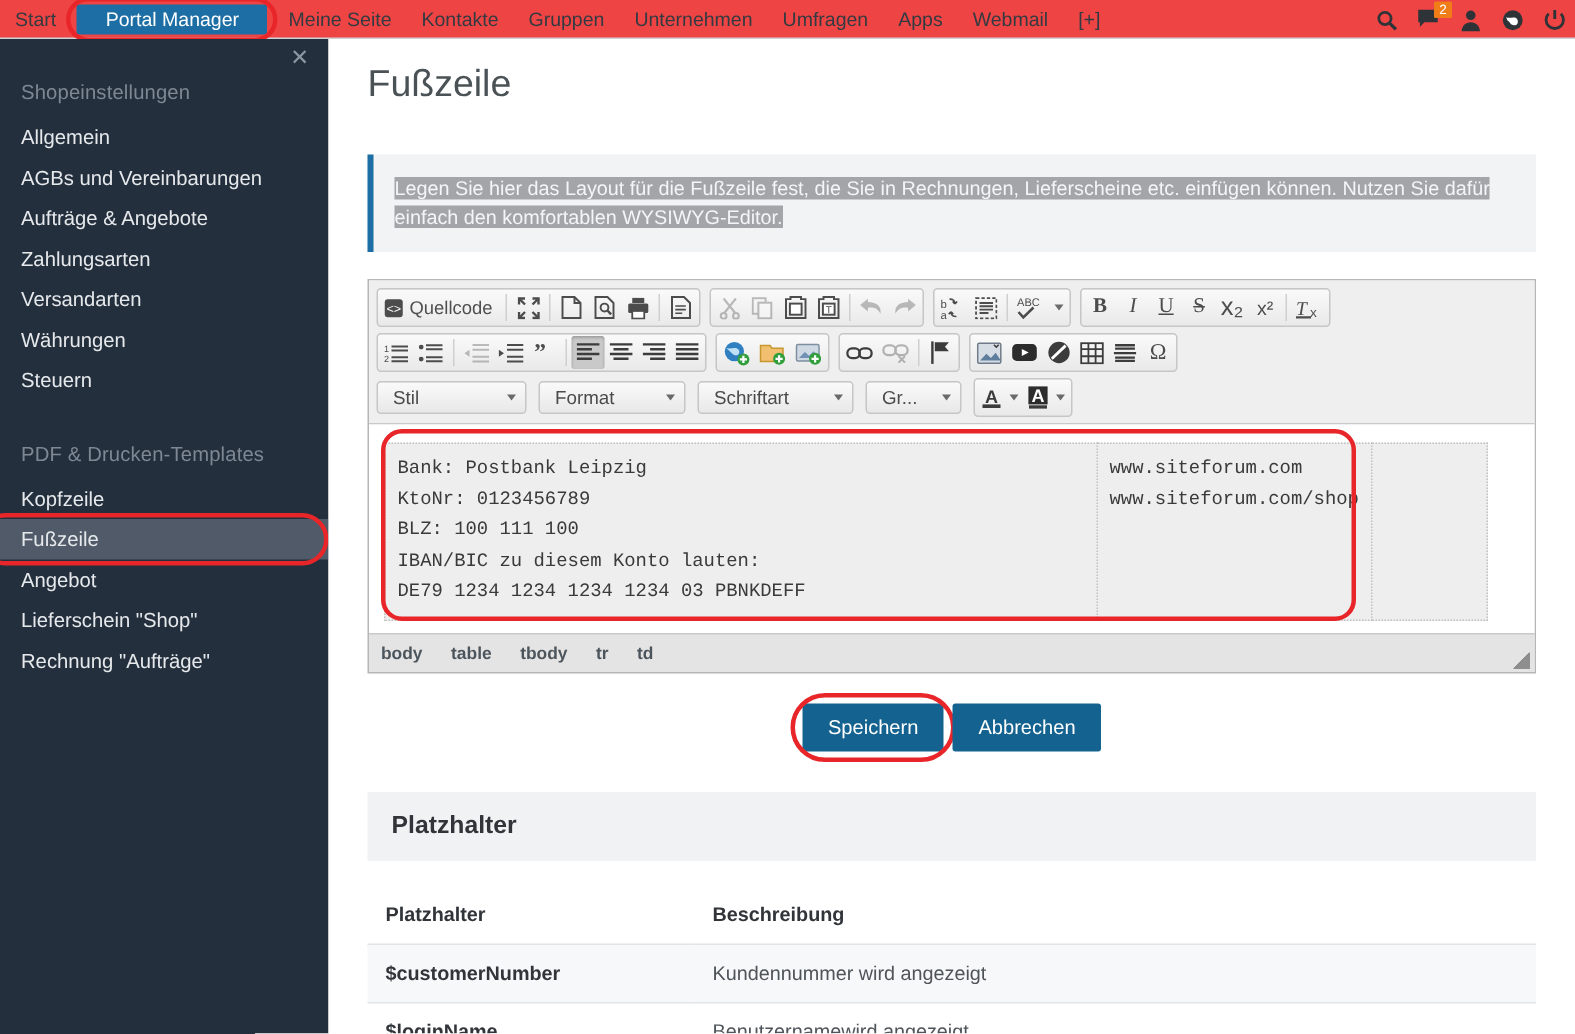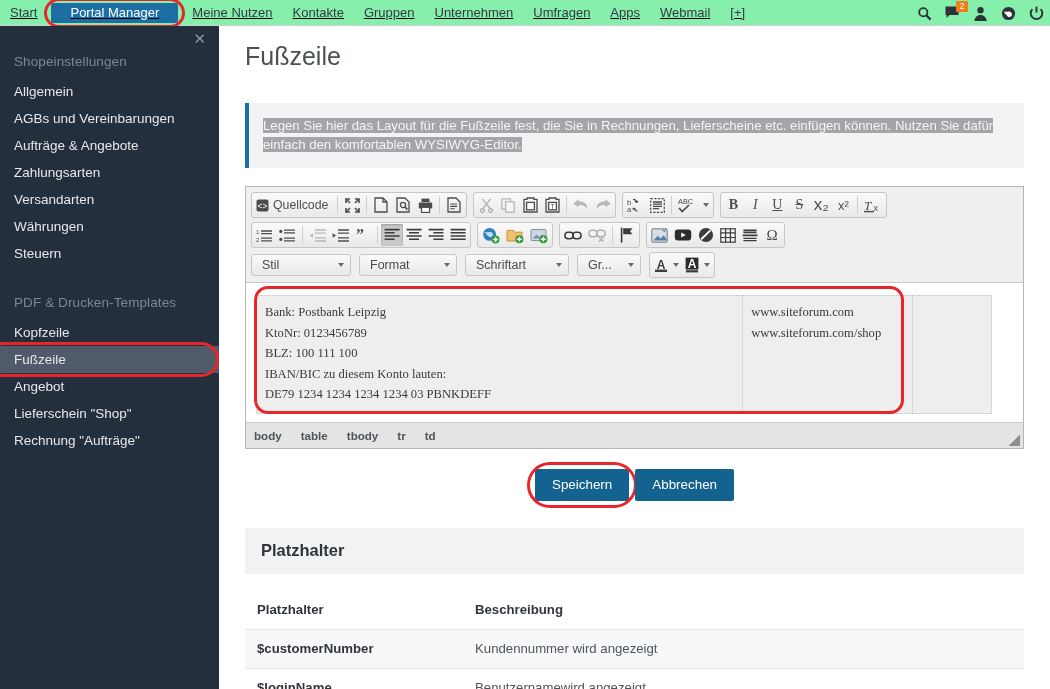--- a/index.html
+++ b/index.html
@@ -9,23 +9,23 @@
     font-family: "Liberation Sans", sans-serif;
     background: #ffffff;
     overflow: hidden;
     position: relative;
   }
 
   
   #topnav {
     position: absolute; top: 0; left: 0;
     width: 1050px; height: 26px;
-    background: #86efac;
+    background: #ef4444;
     border-bottom: 1px solid #cfd3d7;
-    display: flex; align-items: center; text-decoration: underline;
+    display: flex; align-items: center;
   }
   .nav-items { display: flex; align-items: center; height: 26px; }
   .nav-item {
     font-size: 13px; color: #333a41;
     padding: 0 10px; height: 26px;
     display: flex; align-items: center;
     white-space: nowrap; cursor: pointer;
   }
   .nav-item.active {
     background: #1c6ea4; color: #ffffff;
@@ -187,21 +187,21 @@
     background: #eeeeee;
     margin-top: 6px;
   }
   #ed-table td {
     border: 1px dotted #c0c0c0;
     vertical-align: top;
     padding: 6px 8px 8px 8px;
     font-size: 12.6px;
     color: #3a3a3a;
     line-height: 20.5px;
-    font-family: Liberation Serif, serif;
+    font-family: Liberation Mono, monospace;
   }
   #ed-table td.c1 { width: 487px; }
   #ed-table td.c2 { width: 170px; }
   #ed-table td.c3 { width: 79px; }
   #ed-status {
     background: #e4e4e4;
     border-top: 1px solid #c9c9c9;
     height: 26px; display: flex; align-items: center;
     padding: 0 8px; gap: 19px; position: relative;
   }
@@ -262,21 +262,21 @@
 </head>
 <body>
 
 <div id="topnav">
   <div class="nav-items">
     <div class="nav-item">Start</div>
     <div class="nav-item active">
       <span>Portal Manager</span>
       <span class="ring"></span>
     </div>
-    <div class="nav-item">Meine Nutzen</div>
+    <div class="nav-item">Meine Seite</div>
     <div class="nav-item">Kontakte</div>
     <div class="nav-item">Gruppen</div>
     <div class="nav-item">Unternehmen</div>
     <div class="nav-item">Umfragen</div>
     <div class="nav-item">Apps</div>
     <div class="nav-item">Webmail</div>
     <div class="nav-item">[+]</div>
   </div>
   <div class="nav-right">
     <span class="nav-icon">

